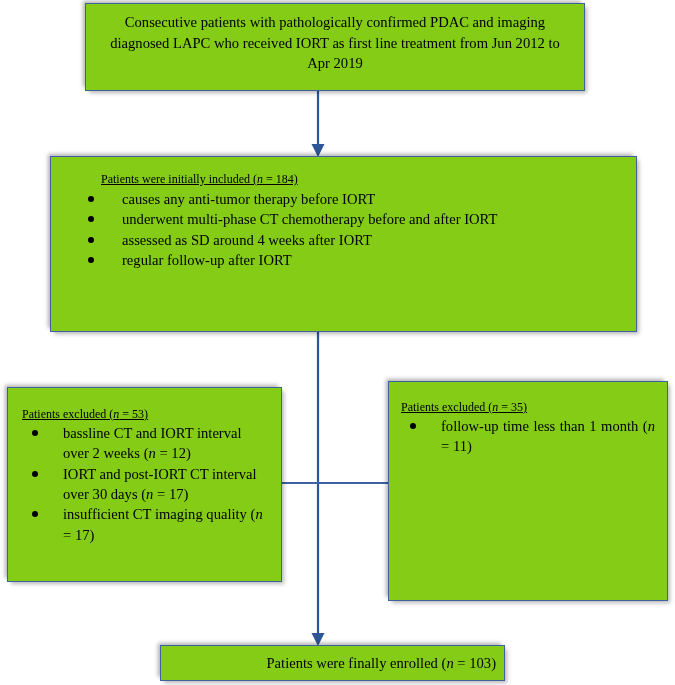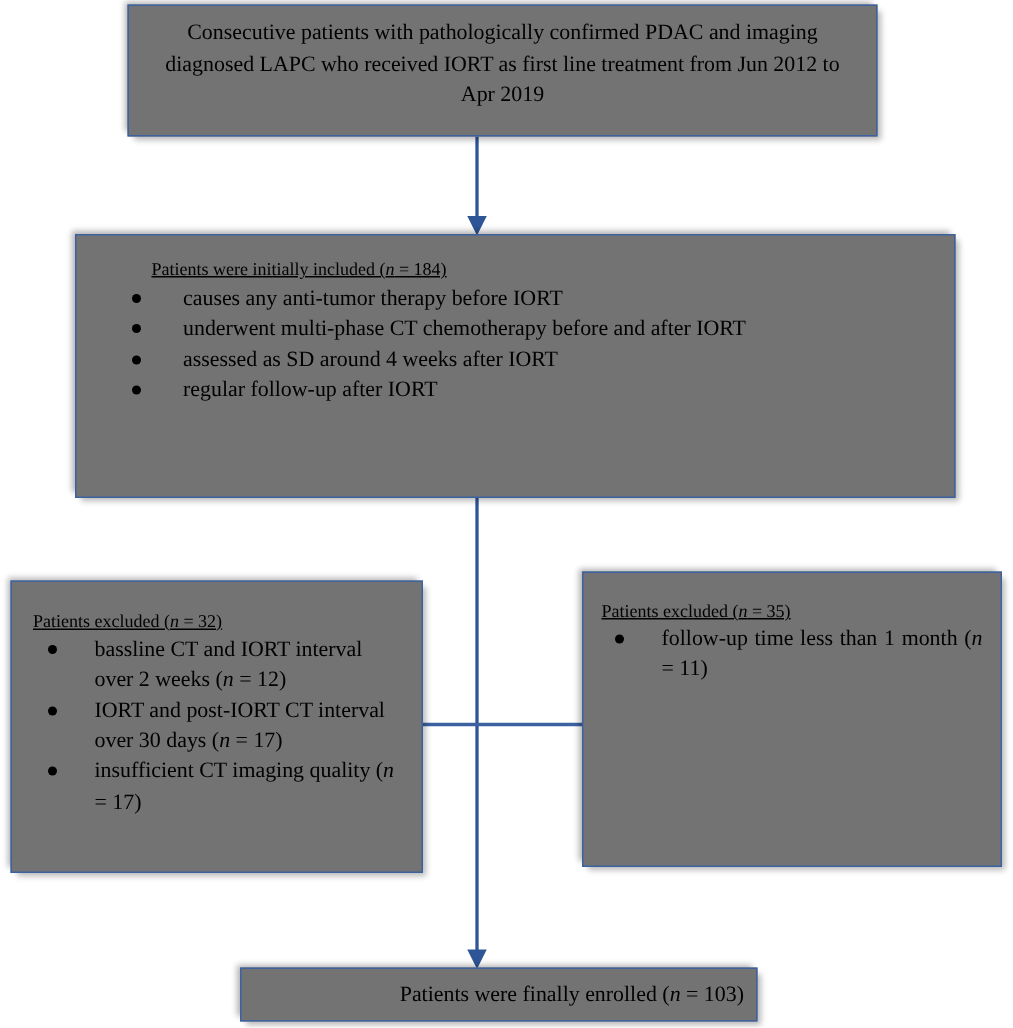--- a/index.html
+++ b/index.html
@@ -29,21 +29,21 @@
     left: 0; top: 0;
     width: 675px;
     height: 685px;
     pointer-events: none;
   }
 
   
   .node {
     position: absolute;
     box-sizing: border-box;
-    background: #737373;
+    background: #84cc16;
     border: 1.6px solid #3D62A0;
     box-shadow: -3px -3px 4px -1px rgba(0,0,0,0.30),
                  3px  3px 4px -1px rgba(0,0,0,0.28);
   }
 
   .node-inner {
     position: relative;
     width: 100%;
     height: 100%;
     box-sizing: border-box;
@@ -116,21 +116,21 @@
     padding: 18px 10px 0 14px;
   }
   #node-excl-left ul.bullets > li {
     padding-left: 41px;
     margin-top: 0px;
   }
   #node-excl-left ul.bullets > li .dot { left: 10px; }
 
   
   #node-excl-right {
-    left: 388px; top: 381px; width: 280px; height: 197px;
+    left: 388px; top: 381px; width: 280px; height: 220px;
   }
   #node-excl-right .node-inner {
     padding: 17px 12px 0 12px;
   }
   #node-excl-right ul.bullets > li {
     padding-left: 40px;
   }
   #node-excl-right ul.bullets > li .dot { left: 9px; }
   #node-excl-right ul.bullets > li .txt {
     text-align: justify;
@@ -198,21 +198,21 @@
         <li>
           <span class="dot"></span>
           <span class="txt">regular follow-up after IORT</span>
         </li>
       </ul>
     </div>
   </div>
 
   <div class="node" id="node-excl-left">
     <div class="node-inner">
-      <p class="lead"><span>Patients excluded (</span><span class="ital">n</span><span> = 32)</span></p>
+      <p class="lead"><span>Patients excluded (</span><span class="ital">n</span><span> = 53)</span></p>
       <ul class="bullets">
         <li>
           <span class="dot"></span>
           <span class="txt"><span>bassline CT and IORT interval over 2 weeks (</span><span class="ital">n</span><span> = 12)</span></span>
         </li>
         <li>
           <span class="dot"></span>
           <span class="txt"><span>IORT and post-IORT CT interval over 30 days (</span><span class="ital">n</span><span> = 17)</span></span>
         </li>
         <li>

